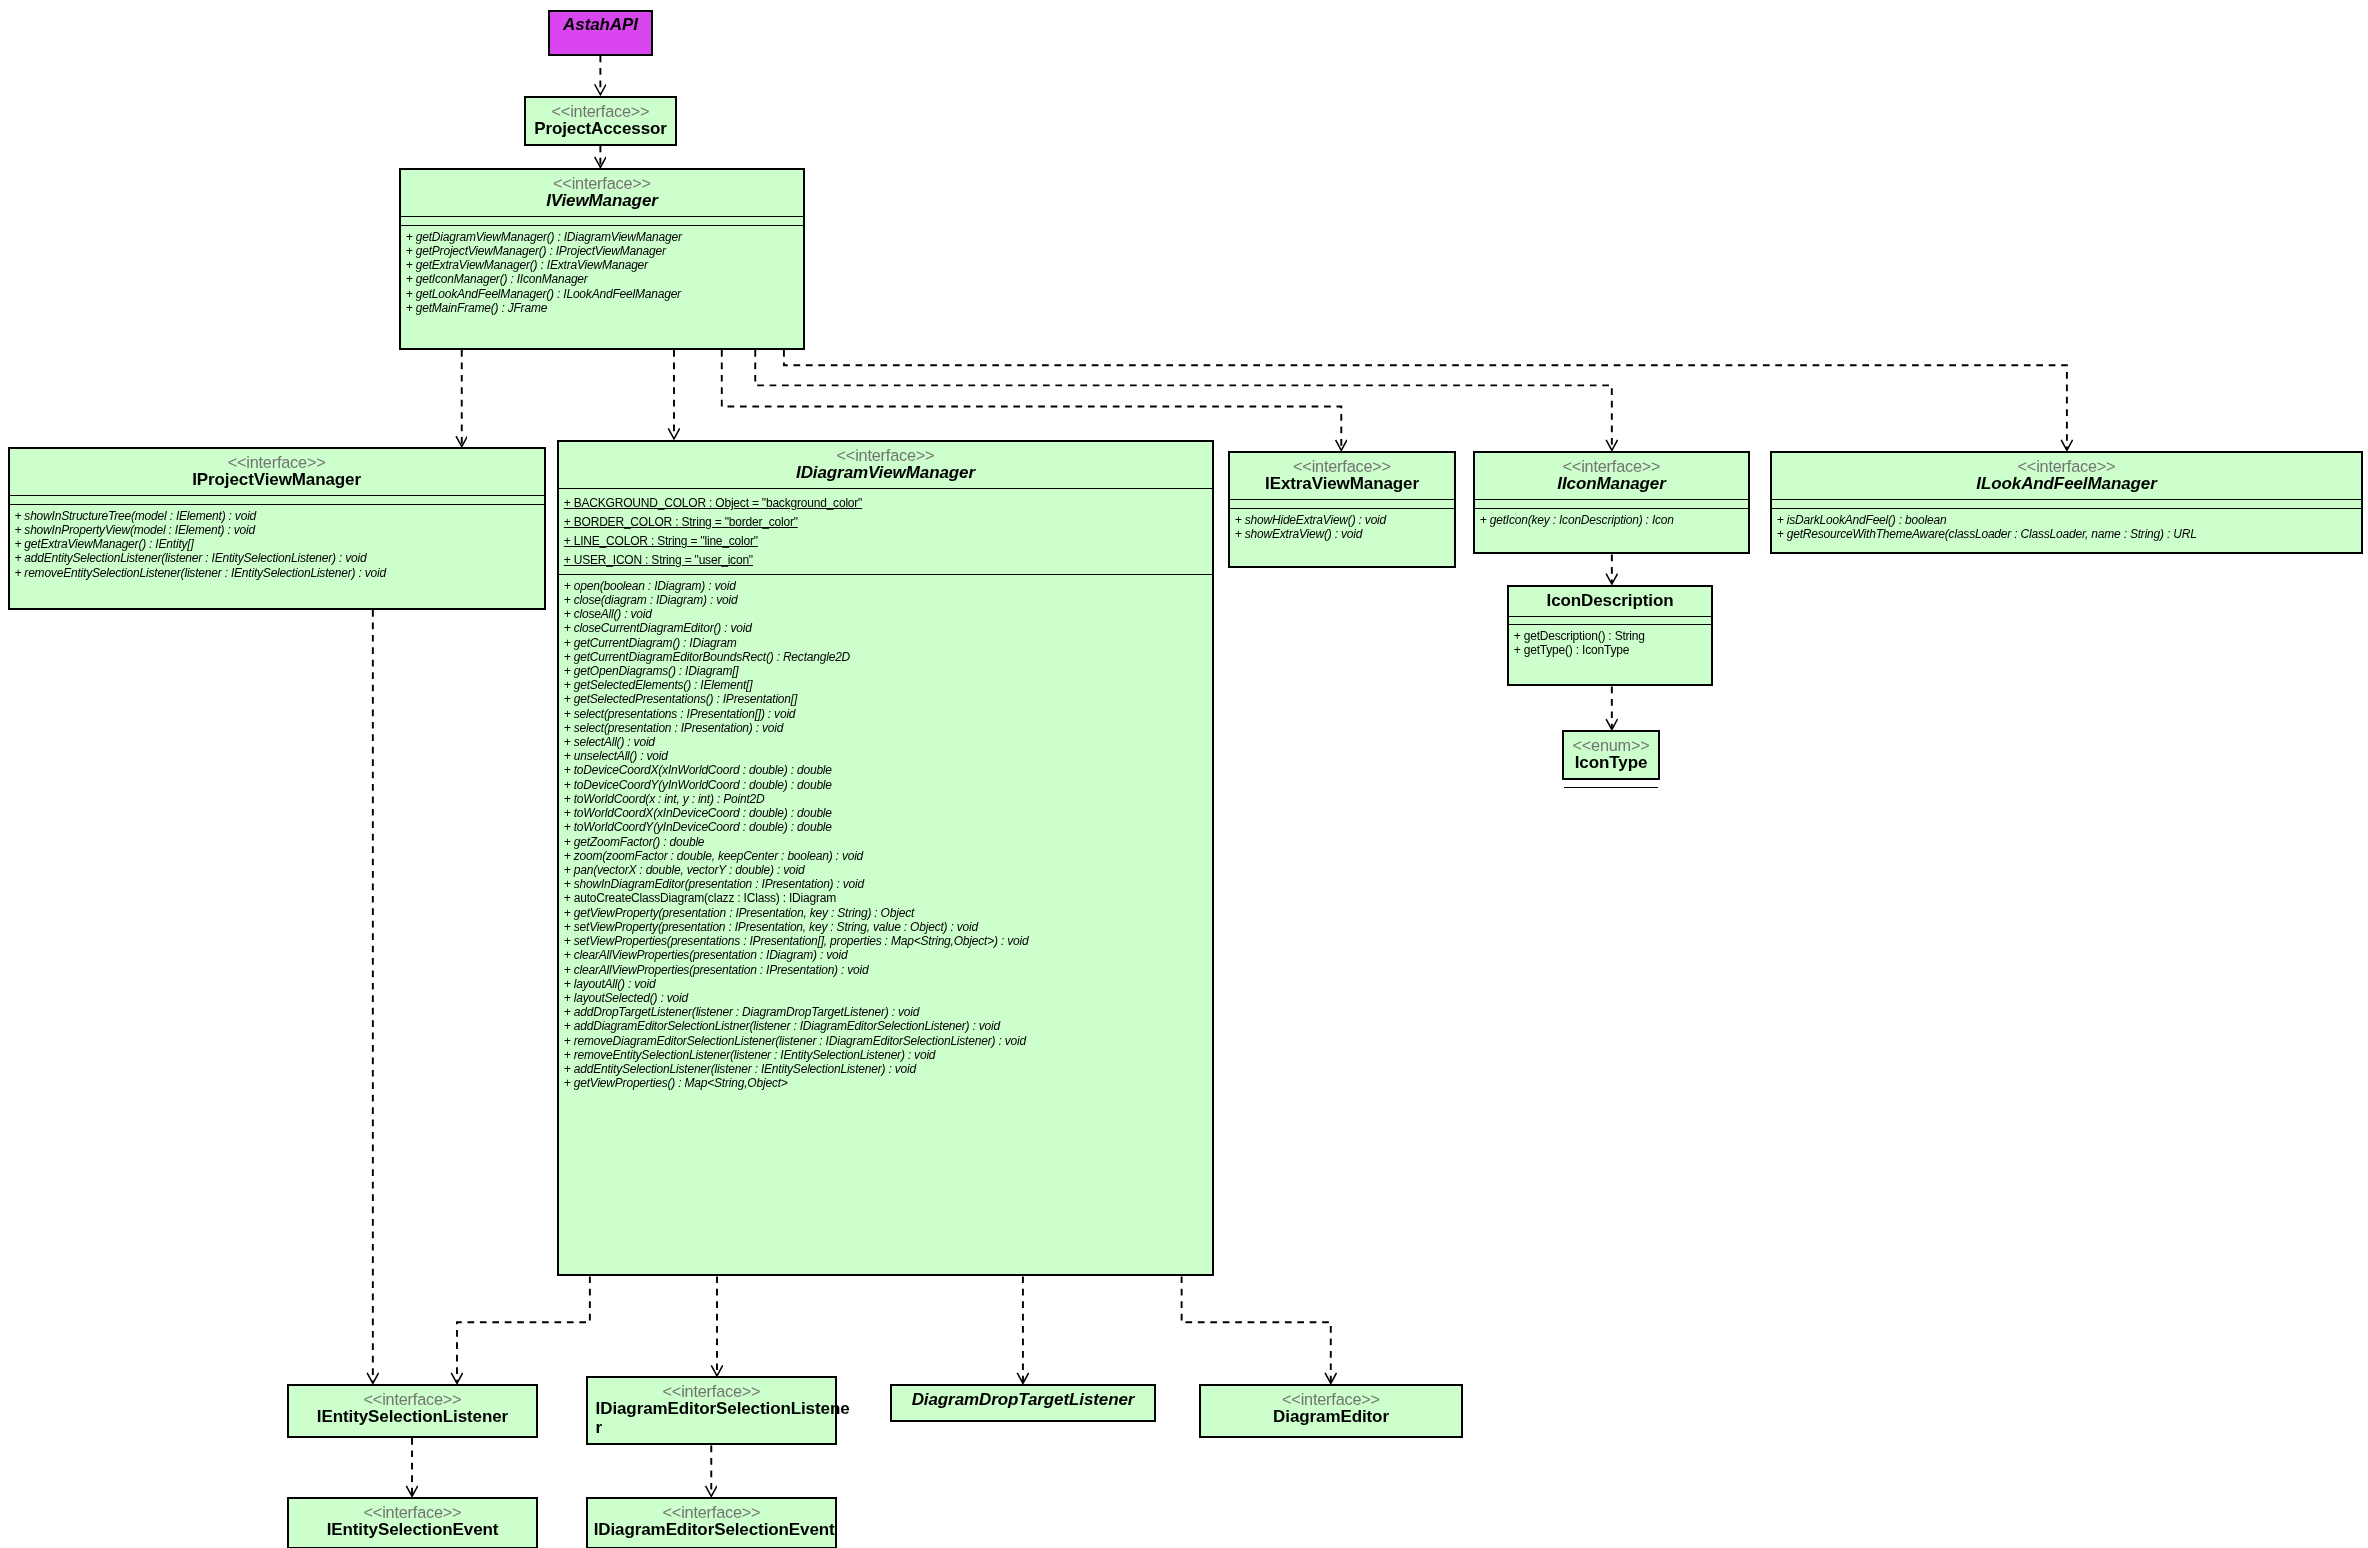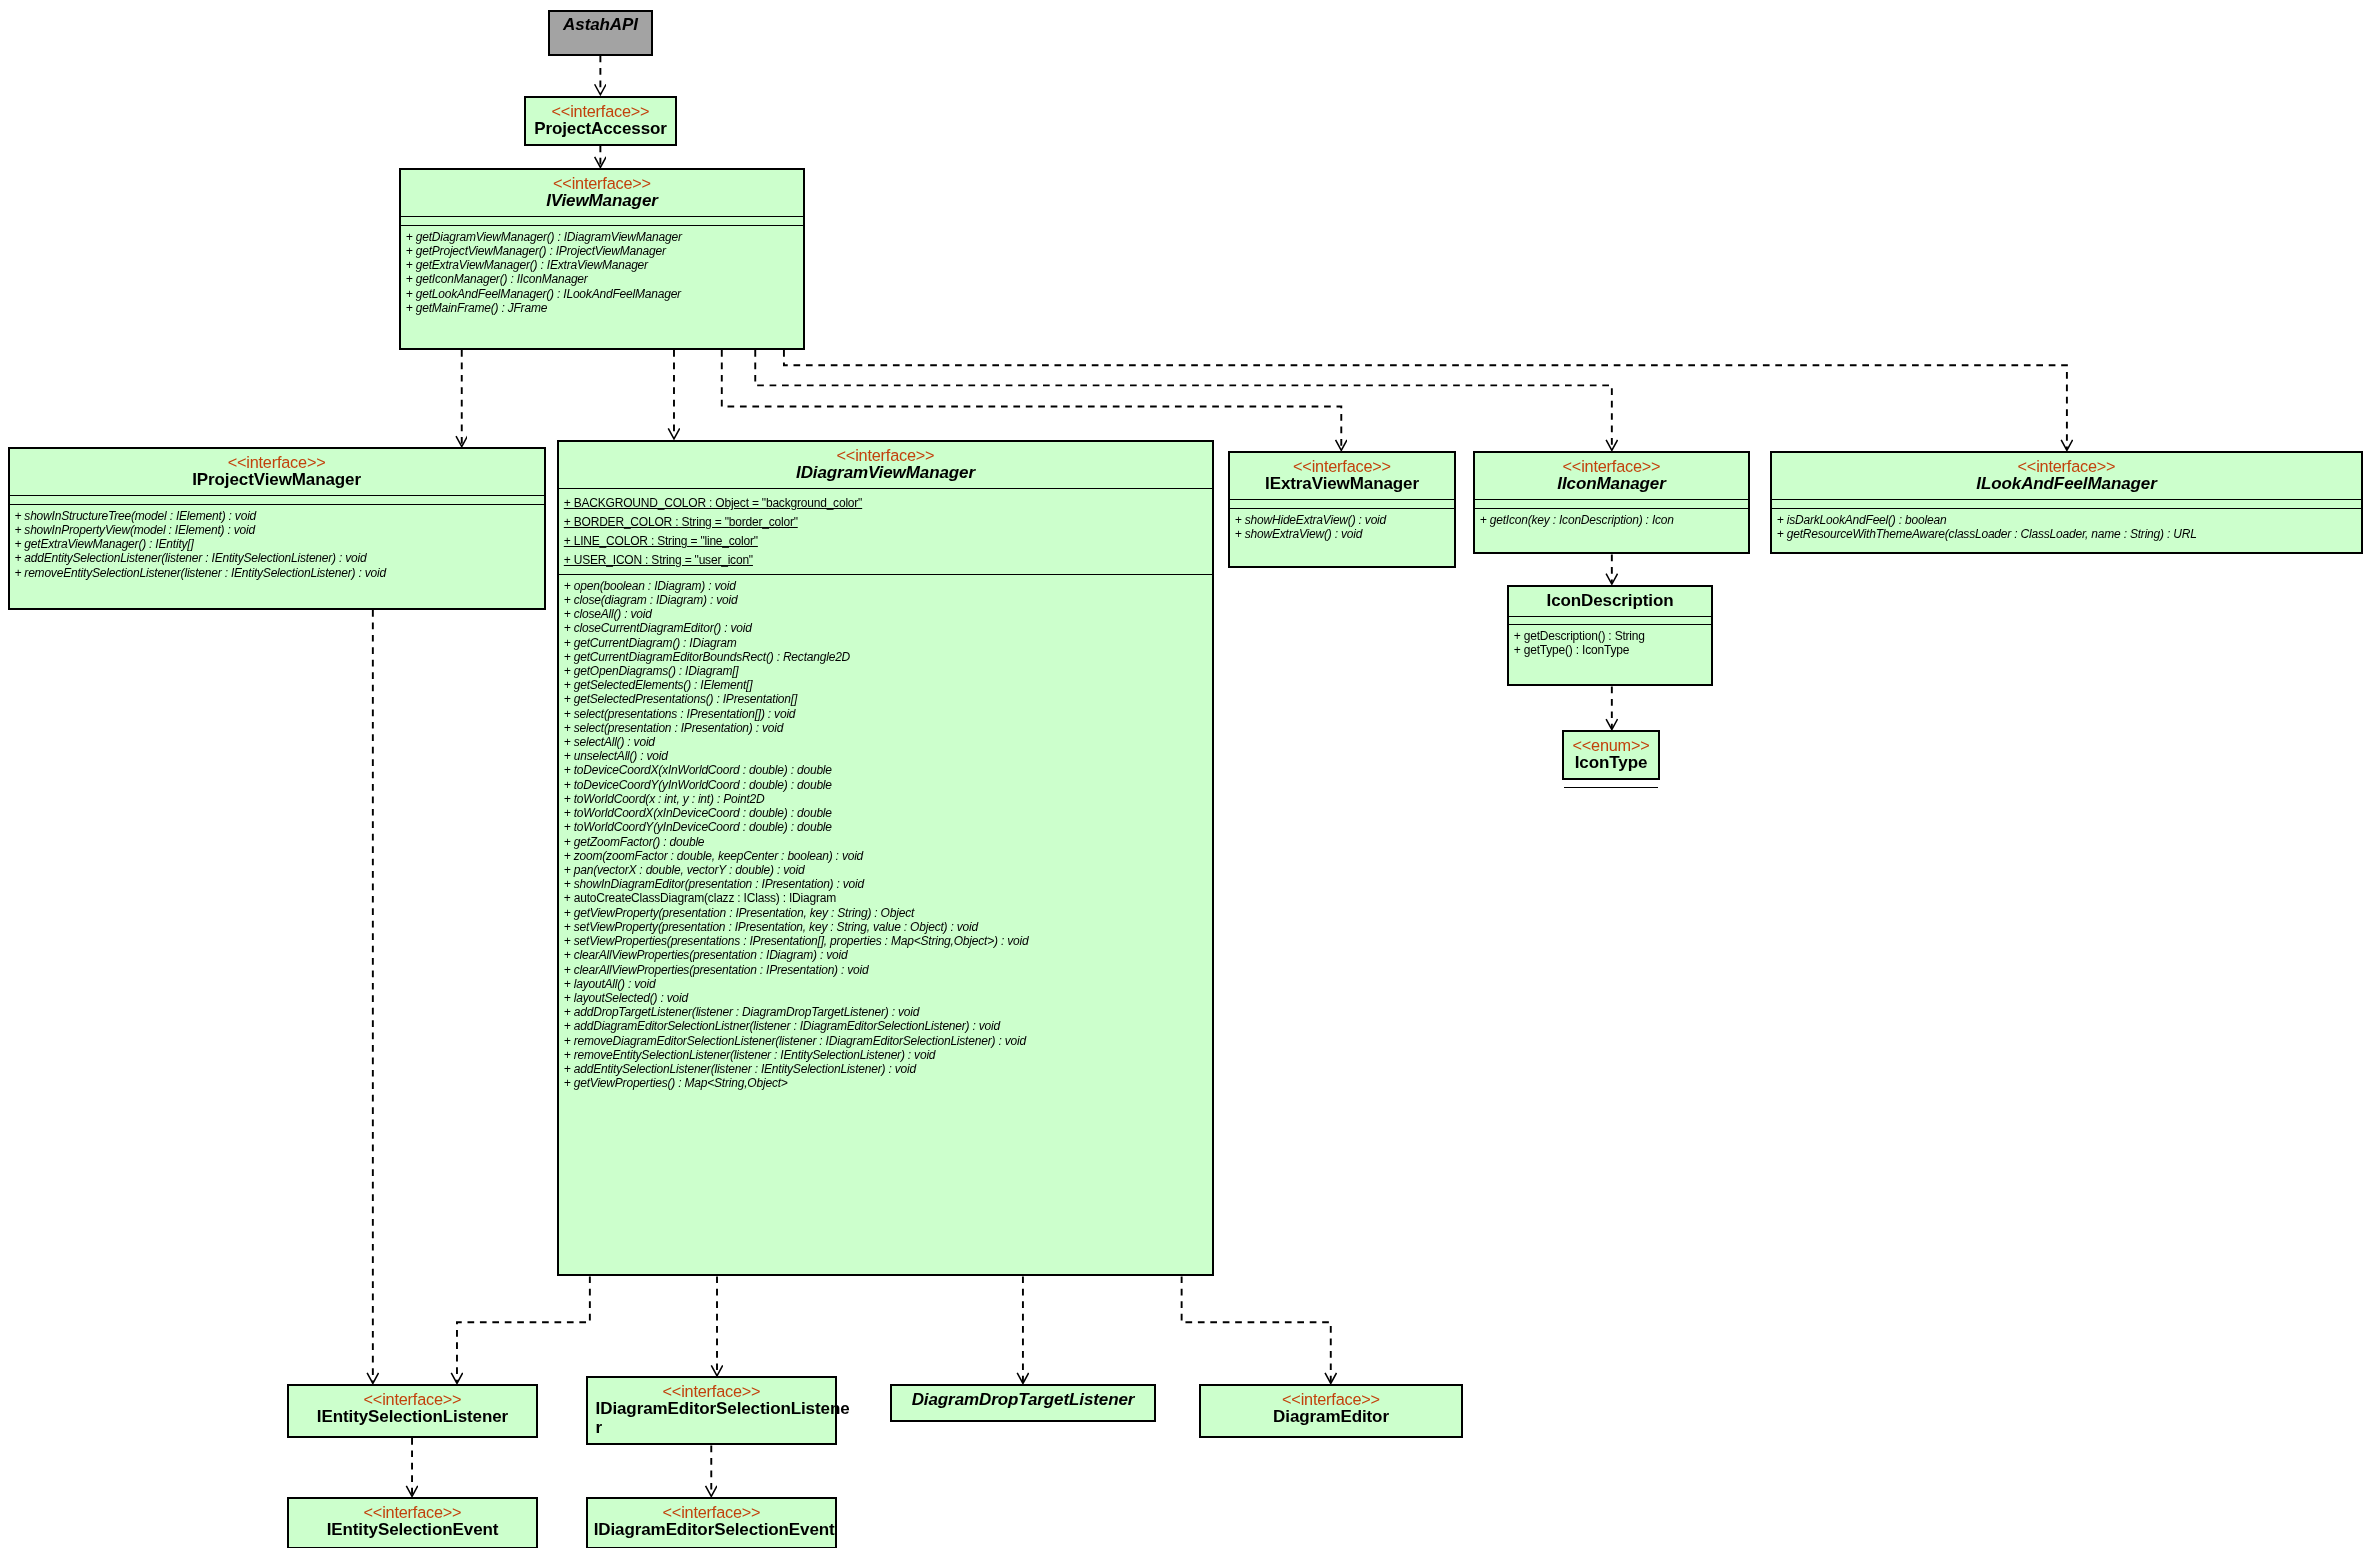--- a/index.html
+++ b/index.html
@@ -27,30 +27,30 @@
     pointer-events: none;
   }
   .uml-class {
     position: absolute;
     box-sizing: border-box;
     border: 2.9px solid #000000;
     background: #ccffcc;
     z-index: 5;
   }
   .uml-class.yellow {
-    background: #a3a3a3;
+    background: #d946ef;
   }
   .hdr {
     padding: 4.8px 5.7px 5.7px 5.7px;
     text-align: center;
     line-height: 1.08;
   }
   .stereotype {
     font-size: 16.3px;
-    color: #c2410c;
+    color: #737373;
     display: block;
     letter-spacing: -0.2px;
   }
   .cname {
     font-size: 17px;
     font-weight: bold;
     display: block;
     letter-spacing: -0.1px;
   }
   .cname.italic { font-style: italic; }

